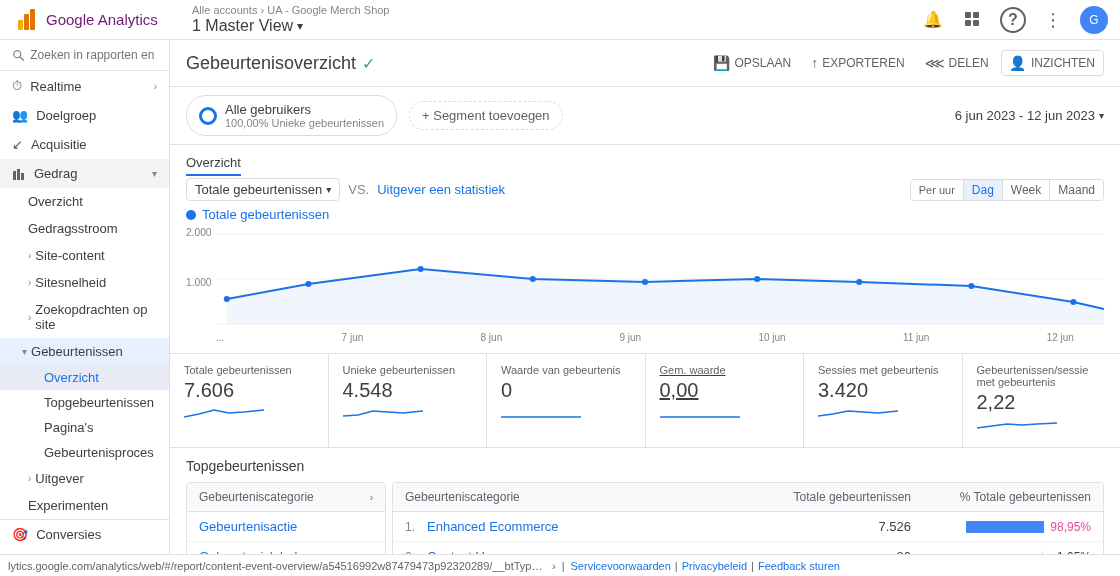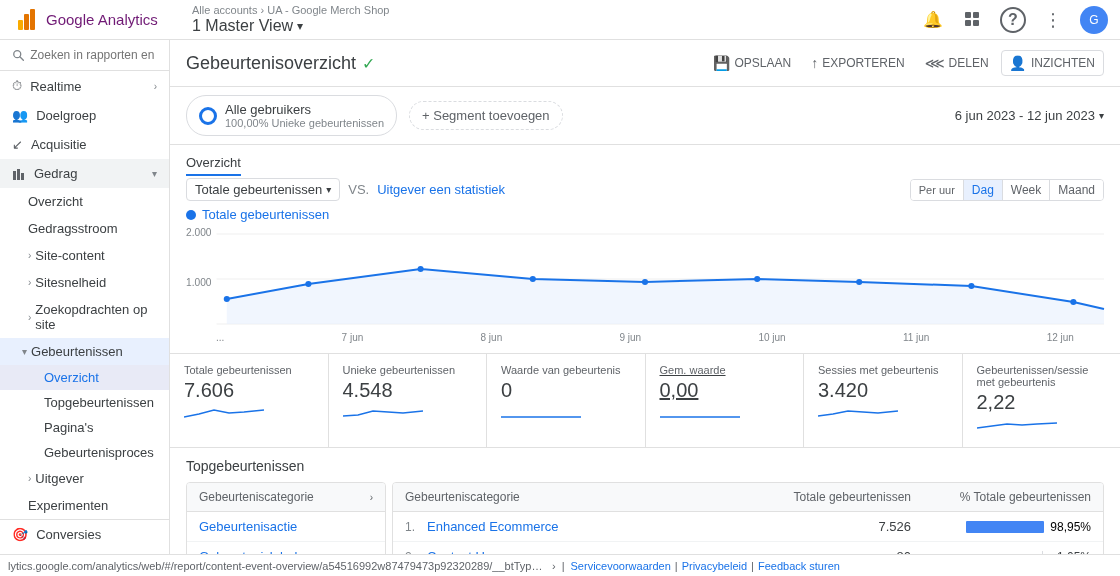--- a/index.html
+++ b/index.html
@@ -317,21 +317,21 @@
             <span style="width:120px;text-align:right;">Totale gebeurtenissen</span>
             <span style="width:180px;text-align:right;">% Totale gebeurtenissen</span>
           </div>
 
           <div style="display:flex;align-items:center;padding:7px 12px;border-bottom:1px solid #f1f3f4;font-size:13px;">
             <span style="color:#80868b;margin-right:6px;font-size:12px;width:16px;">1.</span>
             <a style="color:#1a73e8;cursor:pointer;flex:1;text-decoration:none;">Enhanced Ecommerce</a>
             <span style="width:120px;text-align:right;color:#3c4043;">7.526</span>
             <div style="width:180px;display:flex;align-items:center;justify-content:flex-end;gap:6px;">
               <div style="width:78px;height:12px;background:#4285f4;border-radius:1px;"></div>
-              <span style="font-size:12px;color:#000000;min-width:40px;text-align:left;">98,95%</span>
+              <span style="font-size:12px;color:#ec4899;min-width:40px;text-align:left;">98,95%</span>
             </div>
           </div>
 
           <div style="display:flex;align-items:center;padding:7px 12px;font-size:13px;">
             <span style="color:#80868b;margin-right:6px;font-size:12px;width:16px;">2.</span>
             <a style="color:#1a73e8;cursor:pointer;flex:1;text-decoration:none;">Contact Us</a>
             <span style="width:120px;text-align:right;color:#3c4043;">80</span>
             <div style="width:180px;display:flex;align-items:center;justify-content:flex-end;gap:6px;">
               <div style="width:1px;height:12px;background:#dadce0;margin:0 2px;"></div>
               <span style="font-size:12px;color:#3c4043;min-width:40px;text-align:right;">1,05%</span>

